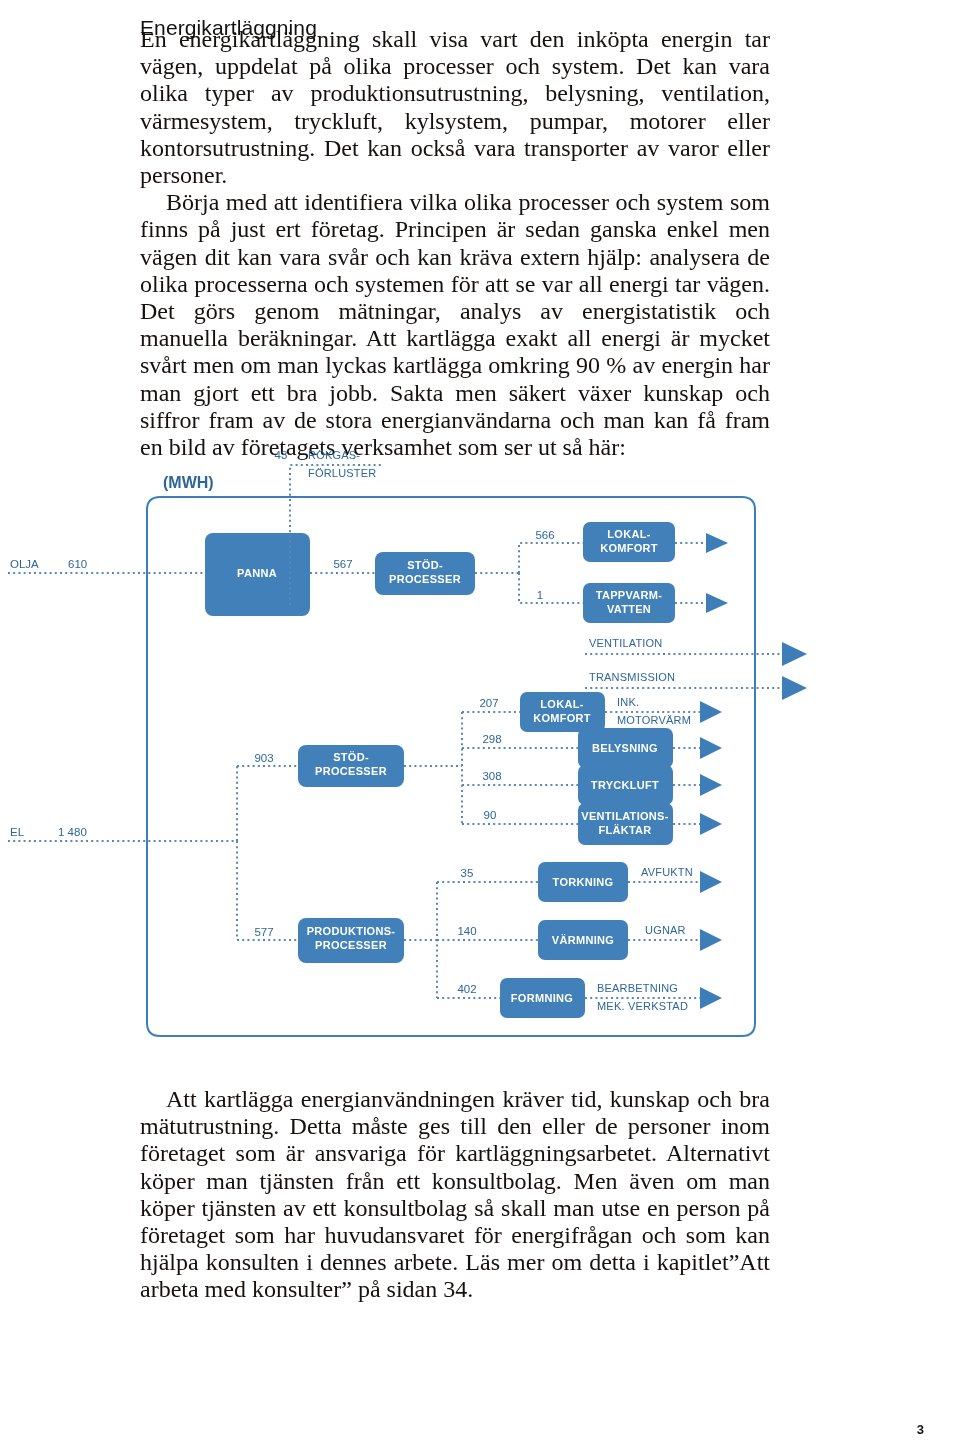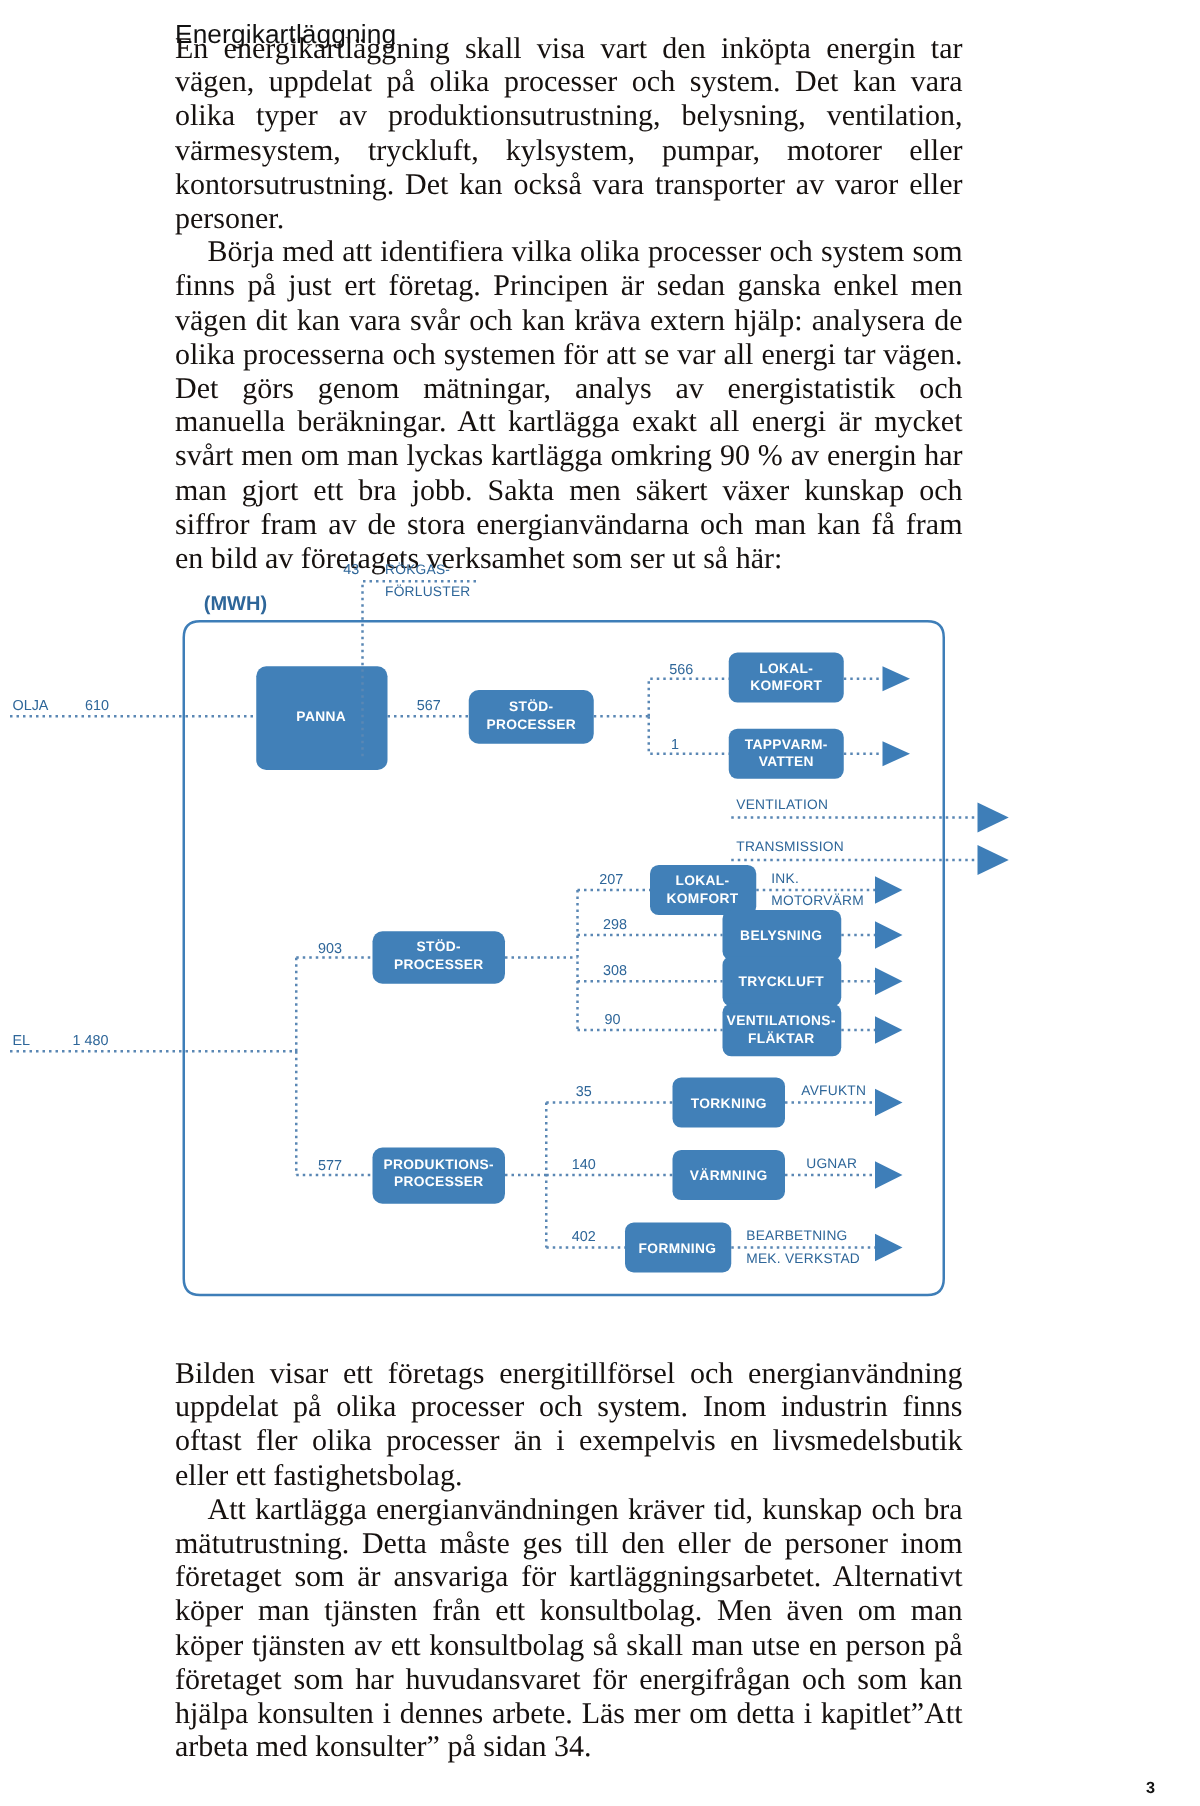--- a/index.html
+++ b/index.html
@@ -195,19 +195,18 @@
       <rect class="nbox" x="500" y="538" width="85" height="40" rx="7"></rect>
       <text class="nlabel" x="542" y="562">FORMNING</text>
       <path class="dotted" d="M 585 558 L 700 558"></path>
       <text class="olabel" x="597" y="552">BEARBETNING</text>
       <text class="olabel" x="597" y="570">MEK. VERKSTAD</text>
       <polygon points="700,547 722,558 700,569" fill="#3E7EB8"></polygon>
     </svg>
   </div>
 
   <div class="bodytext" id="para-bottom">
-    <p>Bilden visar ett företags energitillförsel och energianvändning uppdelat på olika processer och system. Inom industrin finns oftast fler olika processer än i exempelvis en livsmedelsbutik eller ett fastighetsbolag.</p>
     <p class="indent">Att kartlägga energianvändningen kräver tid, kunskap och bra mätutrustning. Detta måste ges till den eller de personer inom företaget som är ansvariga för kartläggningsarbetet. Alternativt köper man tjänsten från ett konsultbolag. Men även om man köper tjänsten av ett konsultbolag så skall man utse en person på företaget som har huvudansvaret för energifrågan och som kan hjälpa konsulten i dennes arbete. Läs mer om detta i kapitlet”Att arbeta med konsulter” på sidan 34.</p>
   </div>
 
   <div class="pagenum">3</div>
 
 </div>
 
 </body></html>

